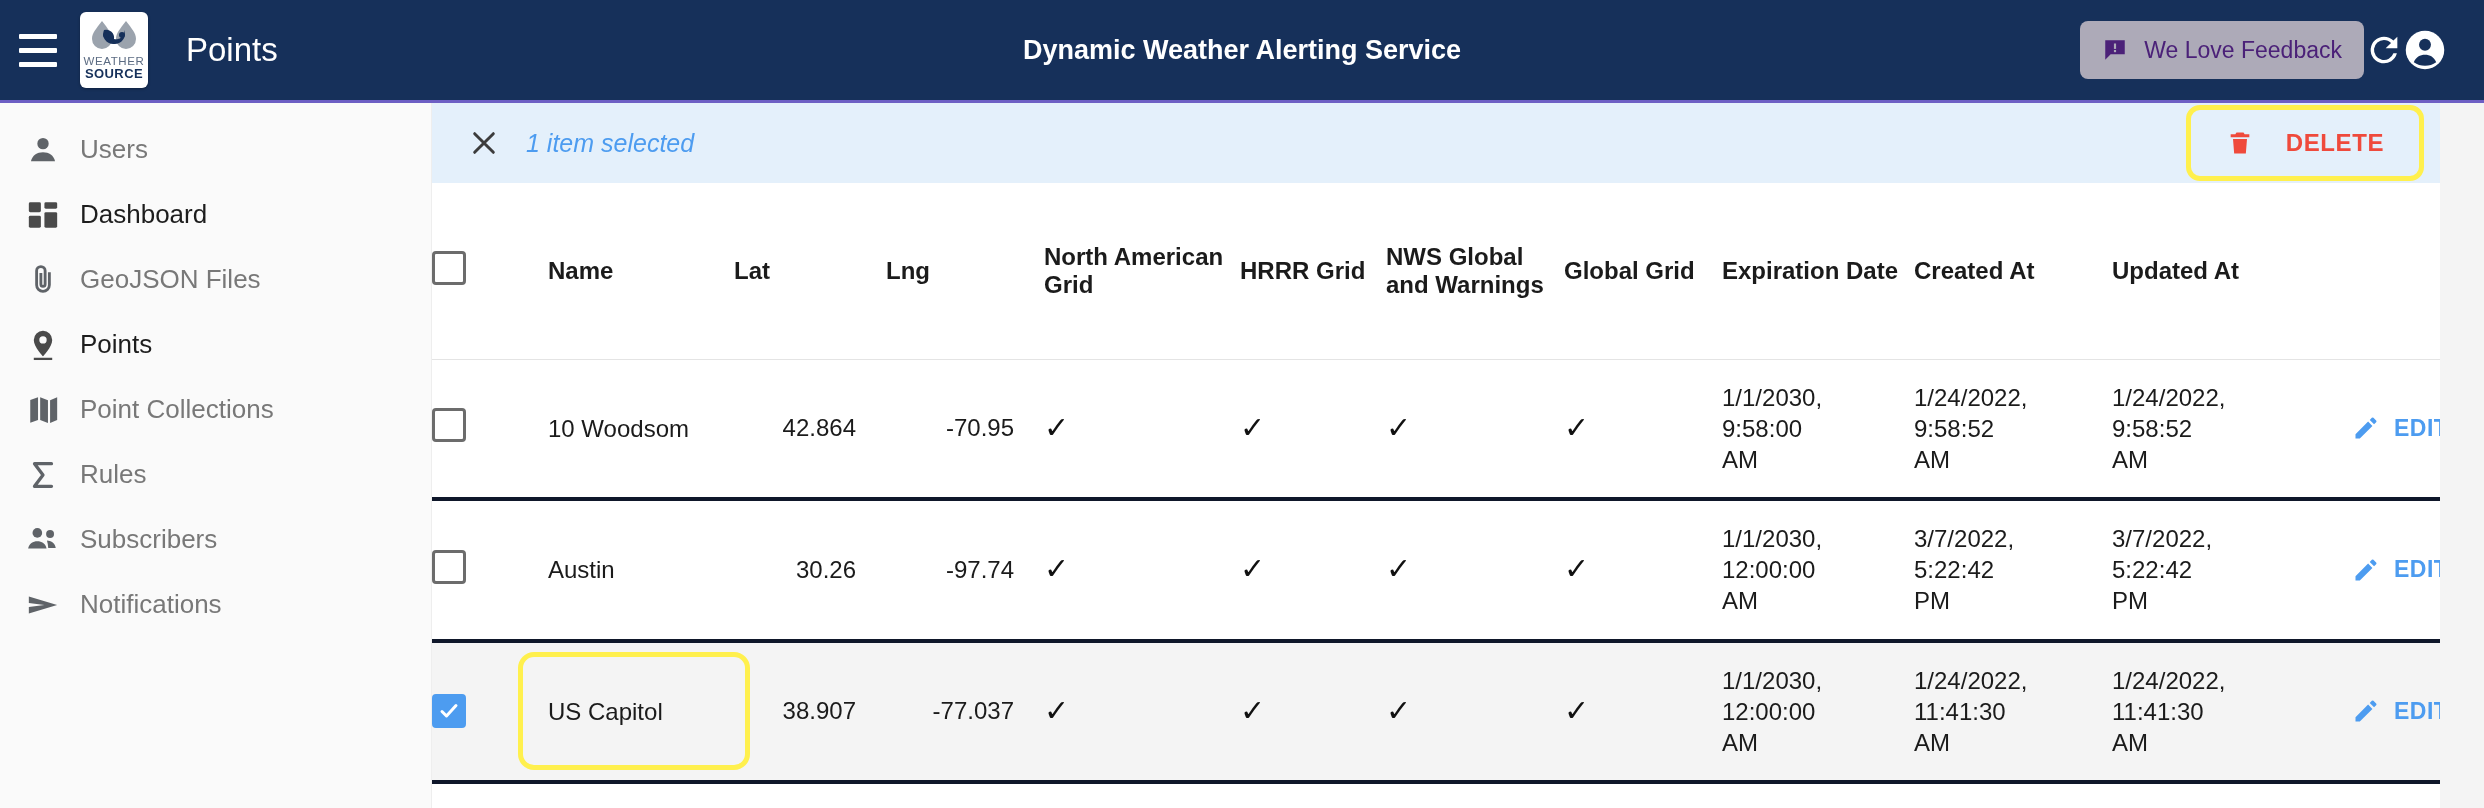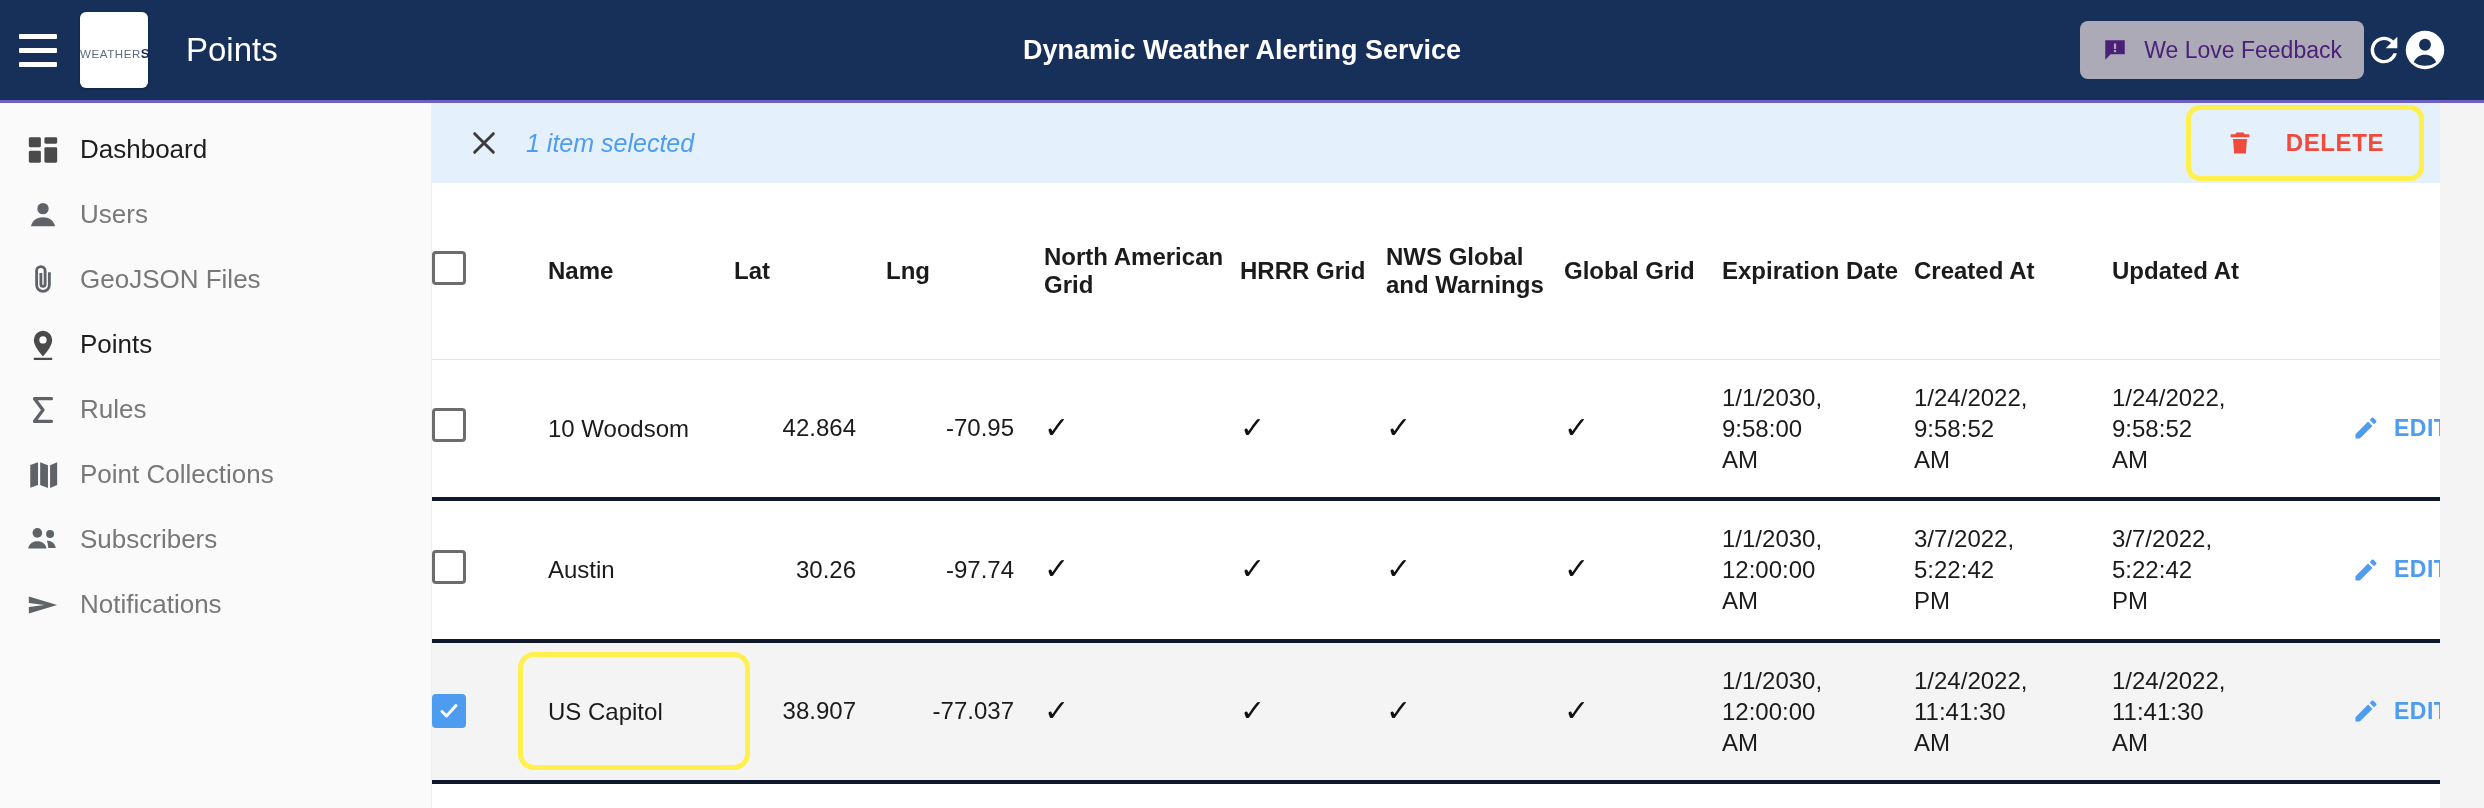--- a/index.html
+++ b/index.html
@@ -21,21 +21,21 @@
   }
   .hamburger {
     width: 76px; height: 103px;
     display: flex; flex-direction: column; justify-content: center; align-items: center;
     gap: 9px; cursor: pointer;
   }
   .hamburger span { display:block; width: 38px; height: 5px; background:#fff; border-radius:1px; }
 
   .logo-box {
     width: 68px; height: 76px; background:#fff; border-radius: 6px;
-    display:flex; flex-direction:row; align-items:center; justify-content:flex-start;
+    display:flex; flex-direction:column; align-items:center; justify-content:flex-start;
     padding-top: 7px; overflow:hidden; margin-left: 4px;
     box-shadow: 0 1px 3px rgba(0,0,0,.3);
   }
   .logo-mark { width: 52px; height: 34px; }
   .logo-txt1 { font-size: 11.5px; letter-spacing: .6px; color:#5b6b82; line-height:1.05; margin-top:2px; font-family:"Liberation Sans", sans-serif;}
   .logo-txt2 { font-size: 13px; letter-spacing: .4px; color:#16305a; font-weight:700; line-height:1.05;}
 
   .appbar-brand {
     color:#fff; font-size: 33px; font-weight: 400; margin-left: 38px; white-space: nowrap;
   }
@@ -206,77 +206,77 @@
           <path d="M5.6 19c1.1-2.9 3.6-4.3 6.4-4.3s5.3 1.4 6.4 4.3a11 11 0 0 1-12.8 0z" fill="#16305a"></path>
         </svg>
       </div>
     </div>
   </div>
 
   <div class="body-wrap">
 
     <nav class="sidebar">
 
+      <div class="nav-item">
+        <span class="nav-icon">
+          <svg width="34" height="34" viewBox="0 0 24 24" fill="currentColor">
+            <circle cx="12" cy="7.5" r="4"></circle>
+              <path d="M3.5 20c.8-4.4 4.4-6.5 8.5-6.5s7.7 2.1 8.5 6.5z"></path>
+          </svg>
+        </span>
+        <span class="nav-label">Users</span>
+      </div>
+
       <div class="nav-item active">
         <span class="nav-icon">
           <svg width="34" height="34" viewBox="0 0 24 24" fill="currentColor">
             <rect x="2" y="3" width="8.5" height="7" rx="1"></rect>
               <rect x="13" y="3" width="9" height="4.5" rx="1"></rect>
             <rect x="2" y="12.5" width="8.5" height="8.5" rx="1"></rect>
               <rect x="13" y="10" width="9" height="11" rx="1"></rect>
           </svg>
         </span>
         <span class="nav-label">Dashboard</span>
       </div>
 
       <div class="nav-item">
         <span class="nav-icon">
-          <svg width="34" height="34" viewBox="0 0 24 24" fill="currentColor">
-            <circle cx="12" cy="7.5" r="4"></circle>
-              <path d="M3.5 20c.8-4.4 4.4-6.5 8.5-6.5s7.7 2.1 8.5 6.5z"></path>
-          </svg>
-        </span>
-        <span class="nav-label">Users</span>
-      </div>
-
-      <div class="nav-item">
-        <span class="nav-icon">
           <svg width="34" height="34" viewBox="0 0 24 24" fill="none" stroke="currentColor" stroke-width="2">
             <path d="M16.5 6.5v9a4.5 4.5 0 0 1-9 0v-10a3 3 0 0 1 6 0v9.5a1.5 1.5 0 0 1-3 0V7"></path>
           </svg>
         </span>
         <span class="nav-label">GeoJSON Files</span>
       </div>
 
       <div class="nav-item active">
         <span class="nav-icon">
           <svg width="34" height="34" viewBox="0 0 24 24" fill="currentColor">
             <path d="M12 2a6.5 6.5 0 0 0-6.5 6.5C5.5 13.5 12 20 12 20s6.5-6.5 6.5-11.5A6.5 6.5 0 0 0 12 2zm0 9a2.6 2.6 0 1 1 0-5.2 2.6 2.6 0 0 1 0 5.2z"></path>
             <rect x="5.5" y="21" width="13" height="1.6"></rect>
           </svg>
         </span>
         <span class="nav-label">Points</span>
       </div>
 
       <div class="nav-item">
         <span class="nav-icon">
+          <svg width="34" height="34" viewBox="0 0 24 24" fill="currentColor">
+            <path d="M3 5l5.5-2v16L3 21V5zm7 -2l5.5 2.2v16L10 19V3zm7 2.2L22 3v16l-5 2.2V5.2z"></path>
+          </svg>
+        </span>
+        <span class="nav-label">Point Collections</span>
+      </div>
+
+      <div class="nav-item">
+        <span class="nav-icon">
           <svg width="34" height="34" viewBox="0 0 24 24" fill="none" stroke="currentColor" stroke-width="2.3" stroke-linejoin="round" stroke-linecap="round">
             <path d="M18 4H6l6 8-6 8h12"></path>
           </svg>
         </span>
         <span class="nav-label">Rules</span>
-      </div>
-
-      <div class="nav-item">
-        <span class="nav-icon">
-          <svg width="34" height="34" viewBox="0 0 24 24" fill="currentColor">
-            <path d="M3 5l5.5-2v16L3 21V5zm7 -2l5.5 2.2v16L10 19V3zm7 2.2L22 3v16l-5 2.2V5.2z"></path>
-          </svg>
-        </span>
-        <span class="nav-label">Point Collections</span>
       </div>
 
       <div class="nav-item">
         <span class="nav-icon">
           <svg width="34" height="34" viewBox="0 0 24 24" fill="currentColor">
             <circle cx="8" cy="7" r="3.4"></circle>
               <circle cx="17" cy="7.8" r="2.8"></circle>
             <path d="M1.5 18c.7-3.6 3.4-5.2 6.5-5.2s5.8 1.6 6.5 5.2z"></path>
             <path d="M14.8 12.4c2.6.1 5.6 1.4 6.2 5.2h-5.3c-.1-1.9-.5-3.6-.9-5.2z"></path>
           </svg>

